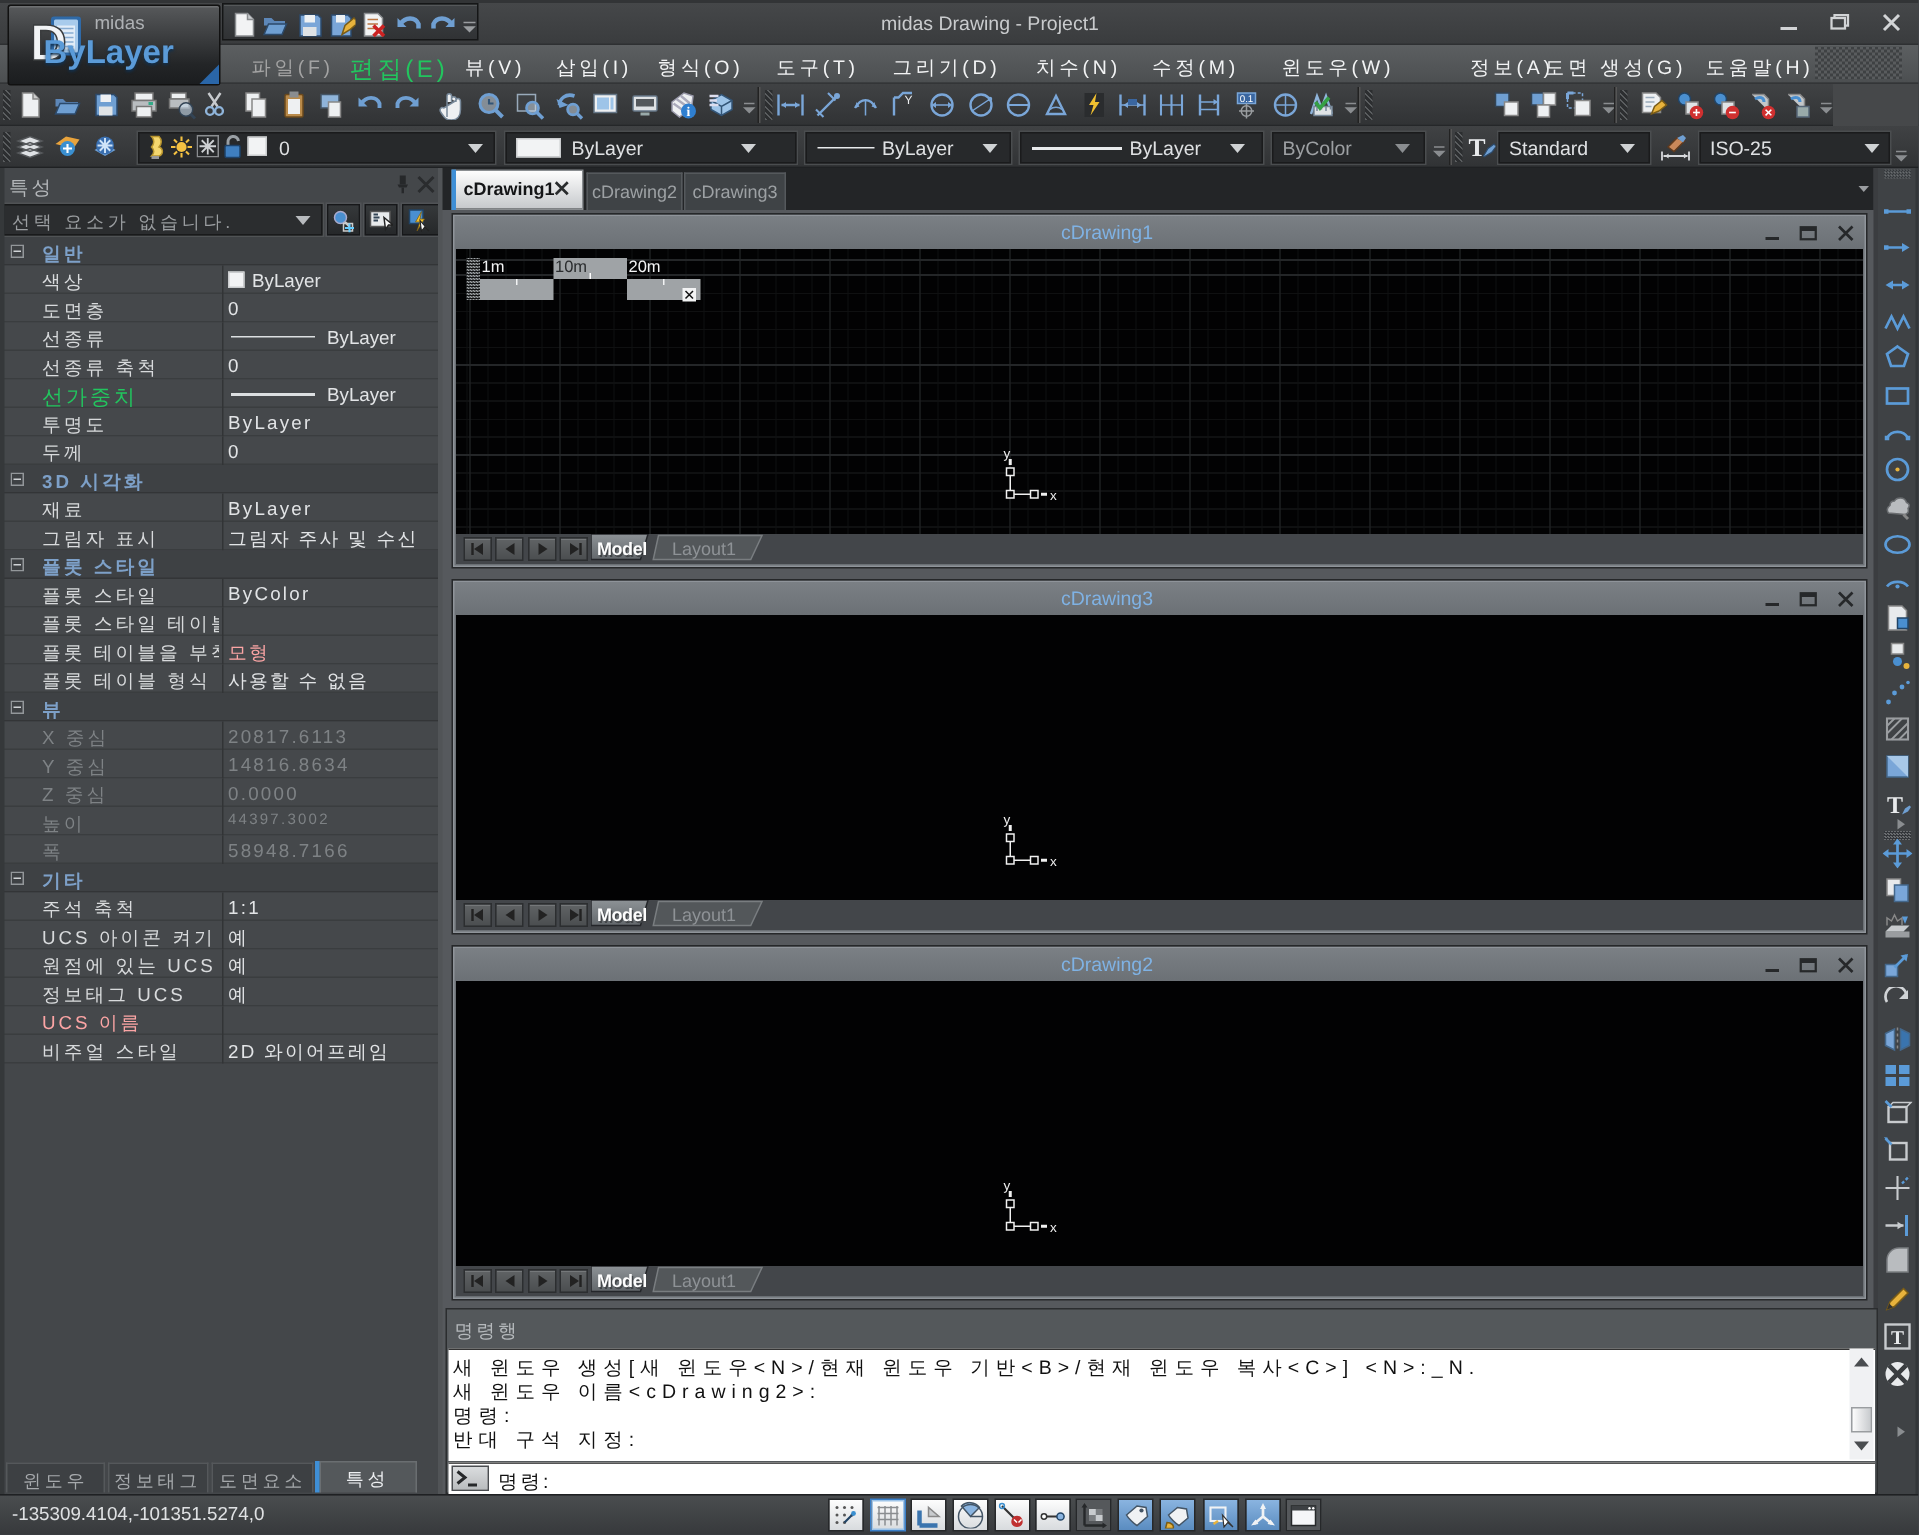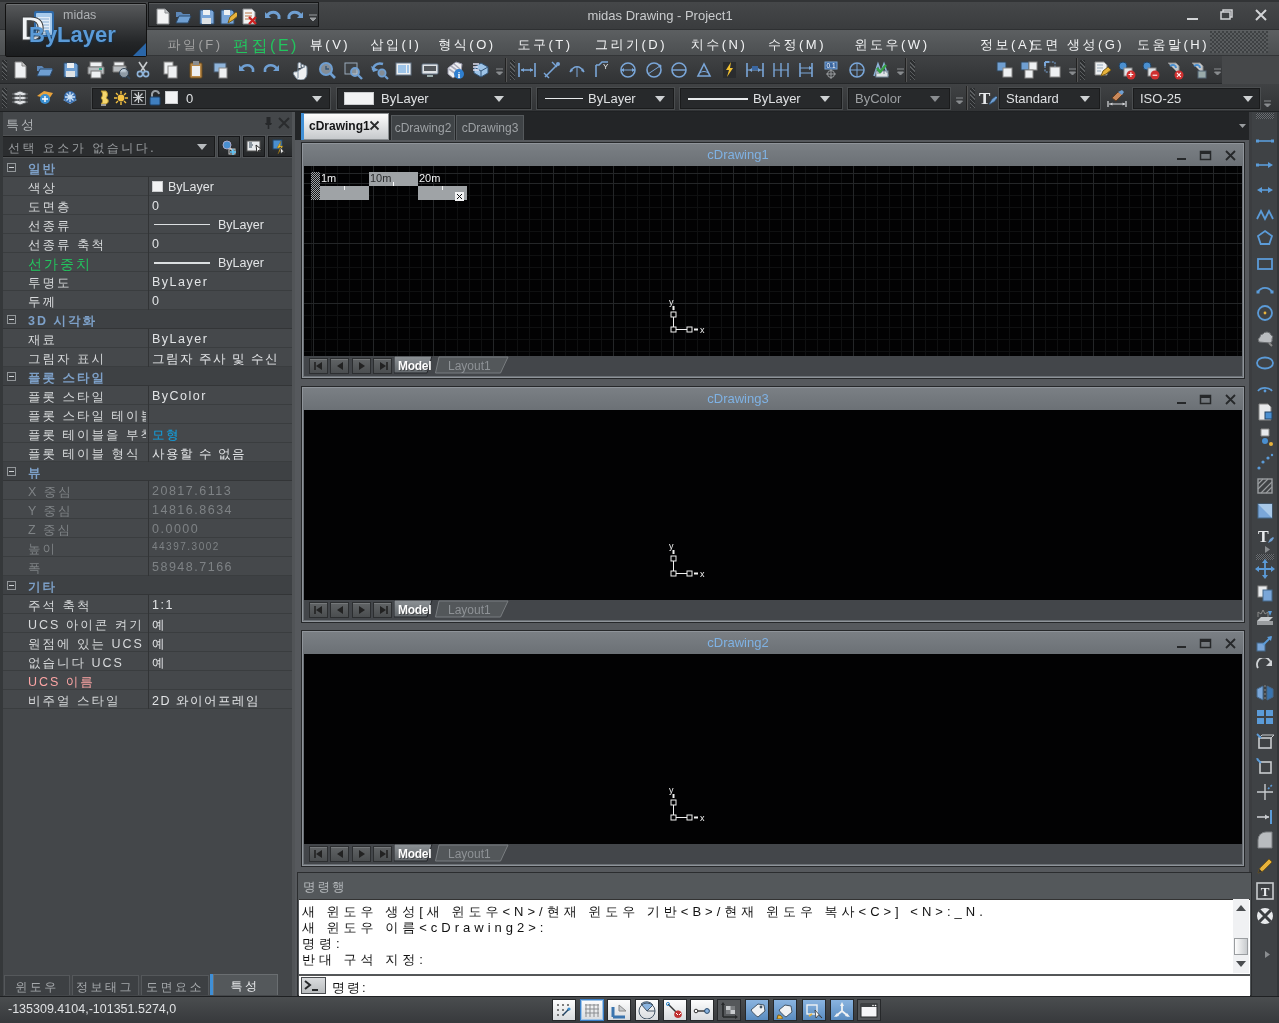--- a/index.html
+++ b/index.html
@@ -481,21 +481,21 @@
 <div class="a" style="left:148px;top:386px;width:1px;height:19px;background:#323436"></div>
 <div class="a tx" style="left:28px;top:389px;width:118px;overflow:hidden;font-size:12.5px;color:#d8dadc;letter-spacing:2px">플롯 스타일</div>
 <div class="a tx" style="left:152px;top:389px;font-size:12.5px;color:#e2e4e6;letter-spacing:1.5px">ByColor</div>
 <div class="a" style="left:0px;top:405px;width:295px;height:19px;background:#45484b;border-bottom:1px solid #3a3d3f"></div>
 <div class="a" style="left:148px;top:405px;width:1px;height:19px;background:#323436"></div>
 <div class="a tx" style="left:28px;top:408px;width:118px;overflow:hidden;font-size:12.5px;color:#d8dadc;letter-spacing:2px">플롯 스타일 테이블</div>
 <div class="a tx" style="left:152px;top:408px;font-size:12.5px;color:#e2e4e6;letter-spacing:1.5px"></div>
 <div class="a" style="left:0px;top:424px;width:295px;height:19px;background:#45484b;border-bottom:1px solid #3a3d3f"></div>
 <div class="a" style="left:148px;top:424px;width:1px;height:19px;background:#323436"></div>
 <div class="a tx" style="left:28px;top:427px;width:118px;overflow:hidden;font-size:12.5px;color:#d8dadc;letter-spacing:2px">플롯 테이블을 부착...</div>
-<div class="a tx" style="left:152px;top:427px;font-size:12.5px;color:#0ea5e9;letter-spacing:1.5px">모형</div>
+<div class="a tx" style="left:152px;top:427px;font-size:12.5px;color:#fca5a5;letter-spacing:1.5px">모형</div>
 <div class="a" style="left:0px;top:443px;width:295px;height:19px;background:#45484b;border-bottom:1px solid #3a3d3f"></div>
 <div class="a" style="left:148px;top:443px;width:1px;height:19px;background:#323436"></div>
 <div class="a tx" style="left:28px;top:446px;width:118px;overflow:hidden;font-size:12.5px;color:#d8dadc;letter-spacing:2px">플롯 테이블 형식</div>
 <div class="a tx" style="left:152px;top:446px;font-size:12.5px;color:#e2e4e6;letter-spacing:1.5px">사용할 수 없음</div>
 <div class="a" style="left:0px;top:462px;width:295px;height:19px;background:#3e4144;border-bottom:1px solid #333537"></div>
 <svg class="a" style="left:7px;top:467px" width="9" height="9" viewBox="0 0 9 9">
     <rect x="0.5" y="0.5" width="8" height="8" fill="#3e4144" stroke="#93979a"></rect>
     <path d="M2 4.5h5" stroke="#d0d3d6"></path>
   </svg>
 <div class="a tx" style="left:28px;top:465px;font-size:12.5px;font-weight:bold;color:#7da0c8;letter-spacing:2px">뷰</div>
@@ -532,21 +532,21 @@
 <div class="a" style="left:0px;top:614px;width:295px;height:19px;background:#45484b;border-bottom:1px solid #3a3d3f"></div>
 <div class="a" style="left:148px;top:614px;width:1px;height:19px;background:#323436"></div>
 <div class="a tx" style="left:28px;top:617px;width:118px;overflow:hidden;font-size:12.5px;color:#d8dadc;letter-spacing:2px">UCS 아이콘 켜기</div>
 <div class="a tx" style="left:152px;top:617px;font-size:12.5px;color:#e2e4e6;letter-spacing:1.5px">예</div>
 <div class="a" style="left:0px;top:633px;width:295px;height:19px;background:#45484b;border-bottom:1px solid #3a3d3f"></div>
 <div class="a" style="left:148px;top:633px;width:1px;height:19px;background:#323436"></div>
 <div class="a tx" style="left:28px;top:636px;width:118px;overflow:hidden;font-size:12.5px;color:#d8dadc;letter-spacing:2px">원점에 있는 UCS 아...</div>
 <div class="a tx" style="left:152px;top:636px;font-size:12.5px;color:#e2e4e6;letter-spacing:1.5px">예</div>
 <div class="a" style="left:0px;top:652px;width:295px;height:19px;background:#45484b;border-bottom:1px solid #3a3d3f"></div>
 <div class="a" style="left:148px;top:652px;width:1px;height:19px;background:#323436"></div>
-<div class="a tx" style="left:28px;top:655px;width:118px;overflow:hidden;font-size:12.5px;color:#d8dadc;letter-spacing:2px">없습니다 UCS</div>
+<div class="a tx" style="left:28px;top:655px;width:118px;overflow:hidden;font-size:12.5px;color:#d8dadc;letter-spacing:2px">정보태그 UCS</div>
 <div class="a tx" style="left:152px;top:655px;font-size:12.5px;color:#e2e4e6;letter-spacing:1.5px">예</div>
 <div class="a" style="left:0px;top:671px;width:295px;height:19px;background:#45484b;border-bottom:1px solid #3a3d3f"></div>
 <div class="a" style="left:148px;top:671px;width:1px;height:19px;background:#323436"></div>
 <div class="a tx" style="left:28px;top:674px;width:118px;overflow:hidden;font-size:12.5px;color:#fca5a5;letter-spacing:2px">UCS 이름</div>
 <div class="a tx" style="left:152px;top:674px;font-size:12.5px;color:#e2e4e6;letter-spacing:1.5px"></div>
 <div class="a" style="left:0px;top:690px;width:295px;height:19px;background:#45484b;border-bottom:1px solid #3a3d3f"></div>
 <div class="a" style="left:148px;top:690px;width:1px;height:19px;background:#323436"></div>
 <div class="a tx" style="left:28px;top:693px;width:118px;overflow:hidden;font-size:12.5px;color:#d8dadc;letter-spacing:2px">비주얼 스타일</div>
 <div class="a tx" style="left:152px;top:693px;font-size:12.5px;color:#e2e4e6;letter-spacing:1.5px">2D 와이어프레임</div>
 <div class="a" style="left:292px;top:112px;width:5px;height:884px;background:#515457"></div>

